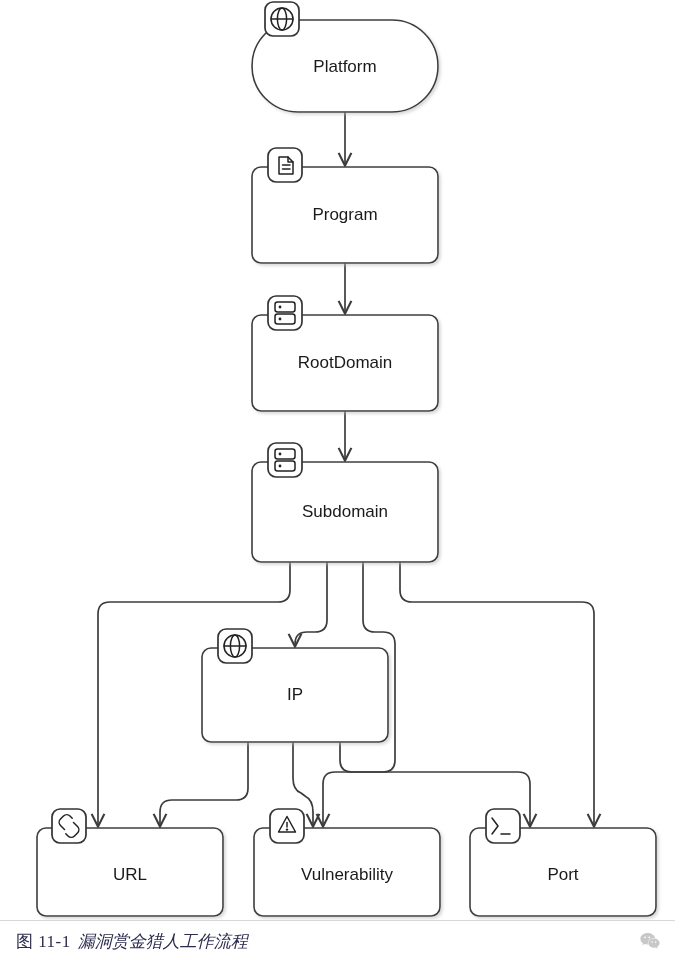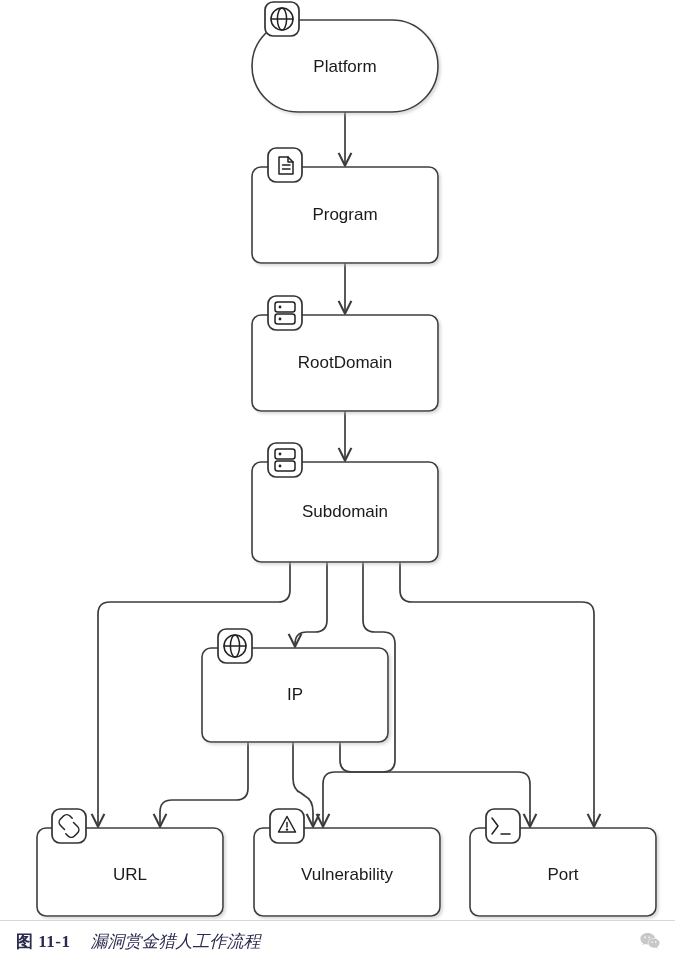--- a/index.html
+++ b/index.html
@@ -76,27 +76,27 @@
     align-items: center;
     padding: 0 14px 0 16px;
   }
   .caption-text {
     font-family: "Liberation Serif", serif;
     font-size: 17px;
     color: #2b2b4f;
     white-space: nowrap;
   }
   .caption-num {
-    font-weight: bold;
+    font-weight: normal;
     letter-spacing: 0.5px;
     margin-top: 38px;
   }
   .caption-title {
     font-style: italic;
-    margin-left: 20px;
+    margin-left: 7px;
   }
   .watermark {
     margin-left: auto;
     display: flex;
     align-items: center;
     gap: 7px;
     color: #c8c8c8;
     font-family: "Liberation Sans", sans-serif;
     font-size: 19px;
     letter-spacing: 1px;

